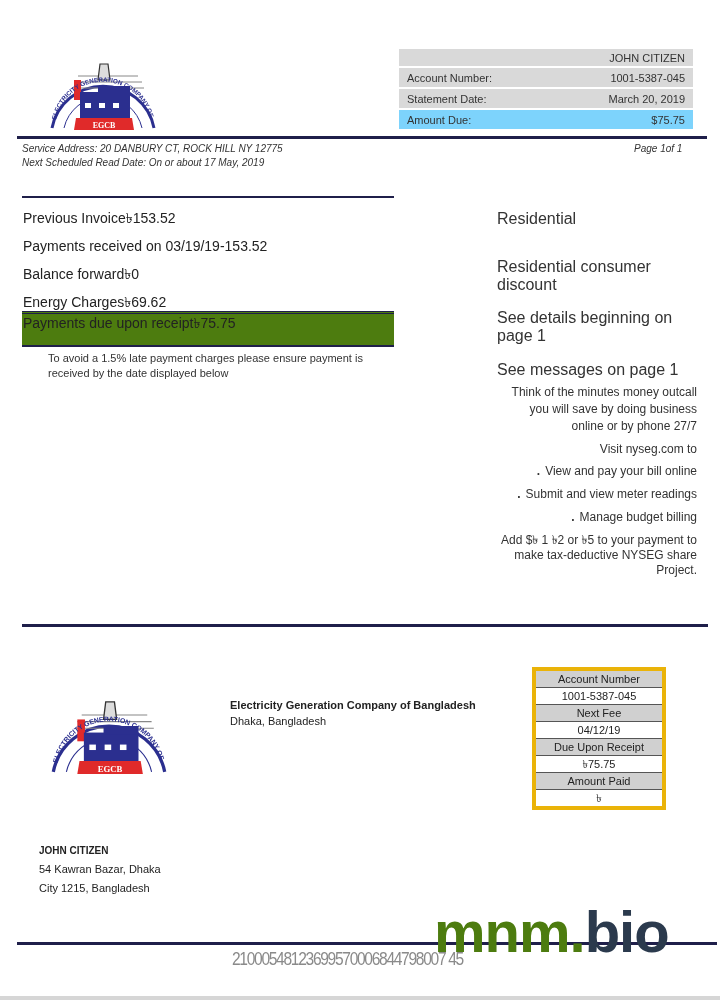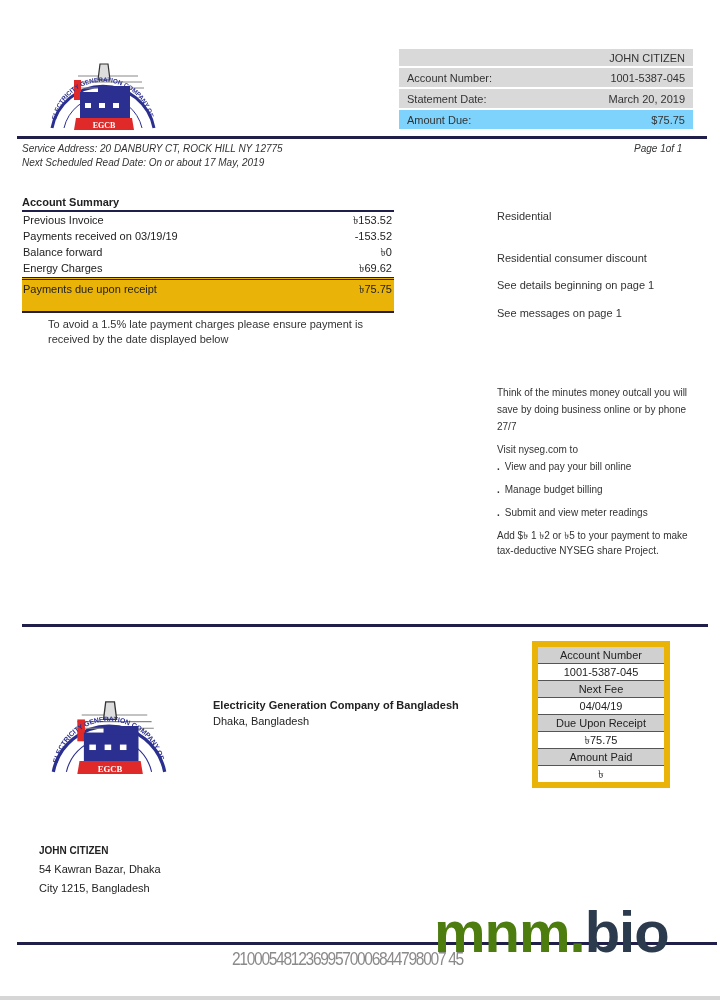--- a/index.html
+++ b/index.html
@@ -25,32 +25,32 @@
   .info-row.name { justify-content: flex-end; height: 17px; }
   .info-row.due { background: #7dd3fc; margin-bottom: 0; }
 
   .rule { height: 3px; background: #1f1f4a; }
 
   .italic-line { font-style: italic; font-size: 10px; color: #333; line-height: 14px; }
 
   
   .summary { left: 22px; top: 196px; width: 372px; }
   .summary-title { font-weight: bold; font-size: 11px; margin-bottom: 2px; }
-  .sum-row { display: flex; justify-content: space-between; height: 16px; line-height: 16px; font-size: 11px; padding: 0 2px 0 1px; }
-  .sum-total { background: #eab308; height: 30px; border-top: 3px double #1f1f4a; padding-top: 1px; margin-top: 1px; }
+  .sum-row { display: flex; justify-content: flex-start; height: 16px; line-height: 16px; font-size: 14px; padding: 12px 2px 0 1px; }
+  .sum-total { background: #4d7c0f; height: 30px; border-top: 3px double #1f1f4a; padding-top: 1px; margin-top: 1px; }
   .summary-note { font-size: 11px; line-height: 15px; margin-top: 4px; color: #333; margin-left: 26px; }
 
   
-  .right-col { left: 497px; width: 210px; font-size: 11px; color: #333; }
+  .right-col { left: 497px; width: 210px; font-size: 16px; color: #333; }
   .right-col p { margin: 0; }
-  .promo { font-size: 10px; line-height: 17px; }
+  .promo { font-size: 12px; line-height: 17px; text-align: right; }
   .bullet::before { content: "."; font-weight: bold; margin-right: 5px; }
 
   
-  .remit { left: 532px; top: 641px; width: 126px; border: 6px solid #eab308; }
+  .remit { left: 532px; top: 667px; width: 126px; border: 4px solid #eab308; }
   .remit div { height: 16px; line-height: 16px; text-align: center; font-size: 11px; border-bottom: 1px solid #555; }
   .remit div:last-child { border-bottom: none; }
   .remit .hd { background: #d0d0d0; }
   .remit .vl { background: #fff; }
 
   .barcode-num {
     left: 232px; top: 948px; font-family: "Liberation Sans", sans-serif; font-size: 19px;
     color: #8a8a8a; letter-spacing: -1.6px; transform: scaleX(0.82); transform-origin: left top;
   }
   .watermark { left: 434px; top: 902px; font-size: 58px; font-weight: bold; letter-spacing: -1px; line-height: 60px; }
@@ -104,21 +104,20 @@
 
 <div class="abs rule" style="left:17px; top:136px; width:690px;"></div>
 
 <div class="abs" style="left:22px; top:142px;">
   <div class="italic-line">Service Address: 20 DANBURY CT, ROCK HILL NY 12775</div>
   <div class="italic-line">Next Scheduled Read Date: On or about 17 May, 2019</div>
 </div>
 <div class="abs italic-line" style="left:634px; top:142px;">Page 1of 1</div>
 
 <div class="abs summary">
-  <div class="summary-title">Account Summary</div>
   <div class="rule" style="height:2px;"></div>
   <div class="sum-row">
     <span>Previous Invoice</span>
     <span>৳153.52</span>
   </div>
   <div class="sum-row">
     <span>Payments received on 03/19/19</span>
     <span>-153.52</span>
   </div>
   <div class="sum-row">
@@ -140,23 +139,23 @@
 <div class="abs right-col" style="top:210px;">
   <p>Residential</p>
   <p style="margin-top:30px;">Residential consumer discount</p>
   <p style="margin-top:15px;">See details beginning on page 1</p>
   <p style="margin-top:16px;">See messages on page 1</p>
 </div>
 
 <div class="abs right-col promo" style="top:384px; width:200px;">
   <p>Think of the minutes money outcall you will save by doing business online or by phone 27/7</p>
   <p style="margin-top:6px;">Visit nyseg.com to</p>
-  <p class="bullet" style="">View and pay your bill online</p>
+  <p class="bullet" style="margin-top:5px;">View and pay your bill online</p>
+  <p class="bullet" style="margin-top:6px;">Submit and view meter readings</p>
   <p class="bullet" style="margin-top:6px;">Manage budget billing</p>
-  <p class="bullet" style="margin-top:6px;">Submit and view meter readings</p>
   <p style="margin-top:7px; line-height:15px;">Add $৳ 1 ৳2 or ৳5 to your payment to make tax-deductive NYSEG share Project.</p>
 </div>
 
 <div class="abs rule" style="left:22px; top:624px; width:686px;"></div>
 
 <div class="abs logo" style="left:38px; top:672px; width:142px; height:108px;">
   <svg viewBox="0 0 130 92">
     <path d="M14 88 A52 52 0 0 1 116 88" fill="none" stroke="#2b2f8f" stroke-width="3"></path>
     <path d="M26 88 A40 40 0 0 1 104 88" fill="none" stroke="#2b2f8f" stroke-width="1"></path>
     <line x1="40" y1="36" x2="100" y2="36" stroke="#888" stroke-width="1"></line>
@@ -171,30 +170,30 @@
     <rect x="75" y="63" width="6" height="5" fill="#fff"></rect>
     <path d="M38 78 L94 78 L96 90 L36 90 Z" fill="#e02a2a"></path>
     <text x="66" y="88" text-anchor="middle" font-size="8" font-weight="bold" fill="#fff" font-family="Liberation Serif, serif">EGCB</text>
     <path id="ring2" d="M18 80 A48 48 0 0 1 112 80" fill="none"></path>
     <text font-size="6.3" font-weight="bold" fill="#2b2f8f" font-family="Liberation Sans, sans-serif">
       <textPath href="#ring2">ELECTRICITY GENERATION COMPANY OF BANGLADESH LTD.</textPath>
     </text>
   </svg>
 </div>
 
-<div class="abs" style="left:213px; top:697px; font-size:11px; line-height:16px;">
+<div class="abs" style="left:230px; top:697px; font-size:11px; line-height:16px;">
   <div style="font-weight:bold;">Electricity Generation Company of Bangladesh</div>
   <div>Dhaka, Bangladesh</div>
 </div>
 
 <div class="abs remit">
   <div class="hd">Account Number</div>
   <div class="vl">1001-5387-045</div>
   <div class="hd">Next Fee</div>
-  <div class="vl">04/04/19</div>
+  <div class="vl">04/12/19</div>
   <div class="hd">Due Upon Receipt</div>
   <div class="vl">৳75.75</div>
   <div class="hd">Amount Paid</div>
   <div class="vl">৳</div>
 </div>
 
 <div class="abs" style="left:39px; top:841px; font-size:11px; line-height:19px;">
   <div style="font-weight:bold; font-size:10px;">JOHN CITIZEN</div>
   <div>54 Kawran Bazar, Dhaka</div>
   <div>City 1215, Bangladesh</div>

